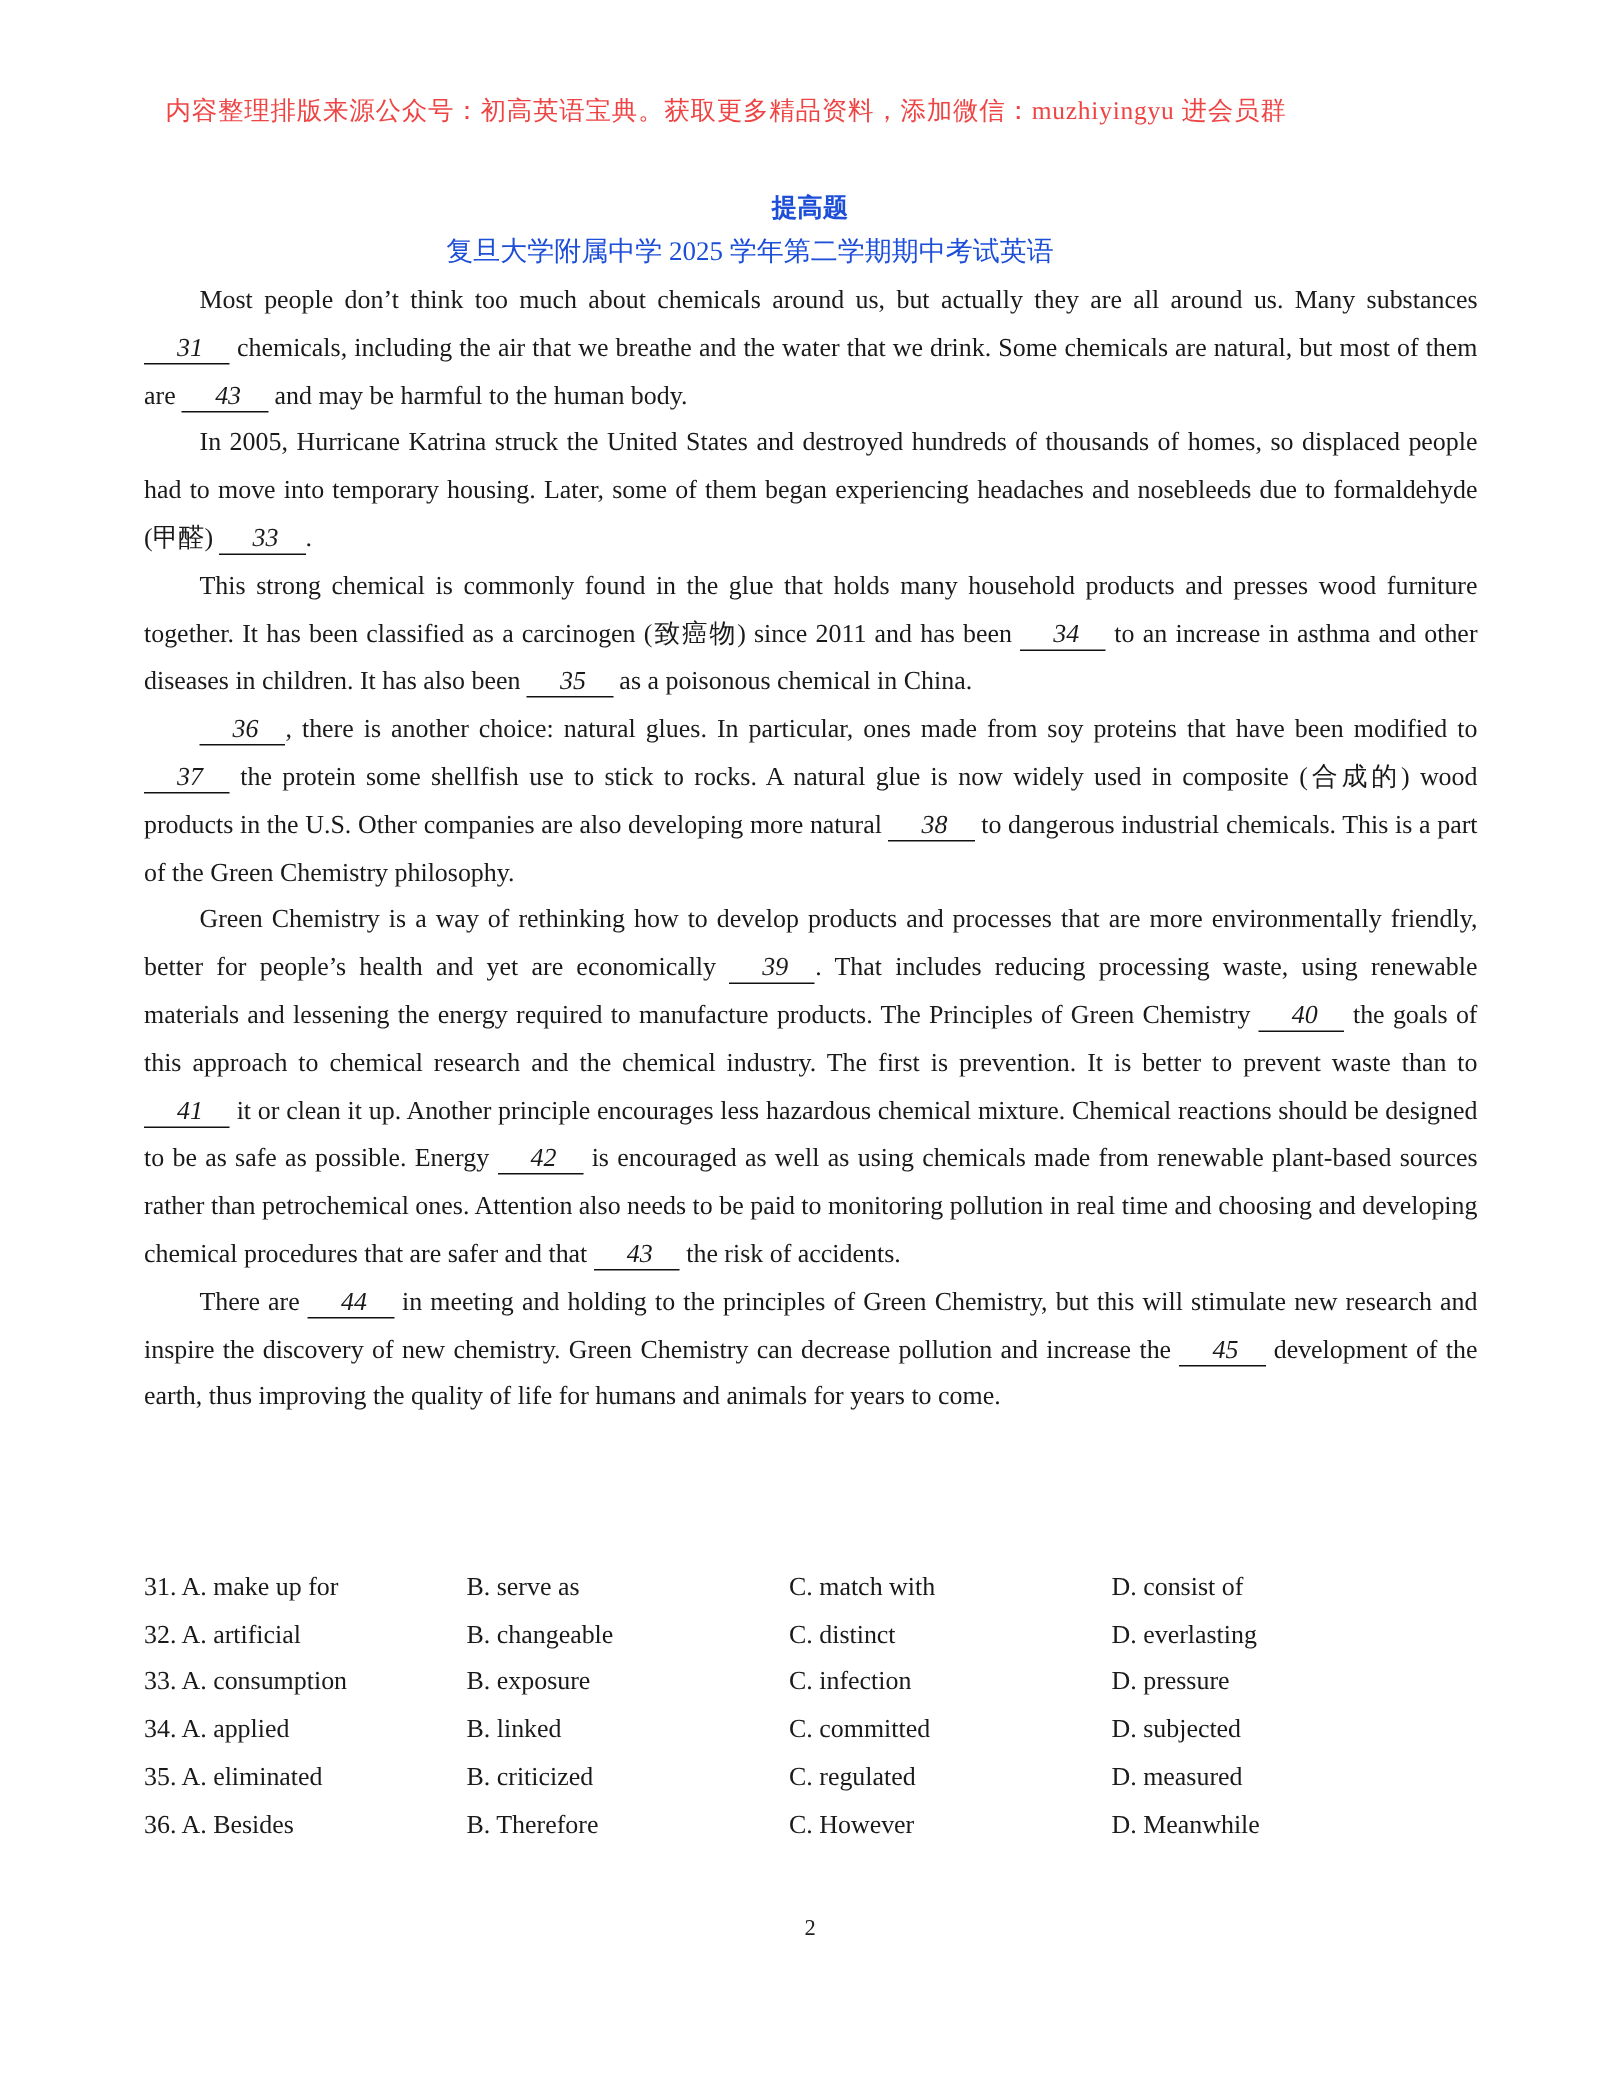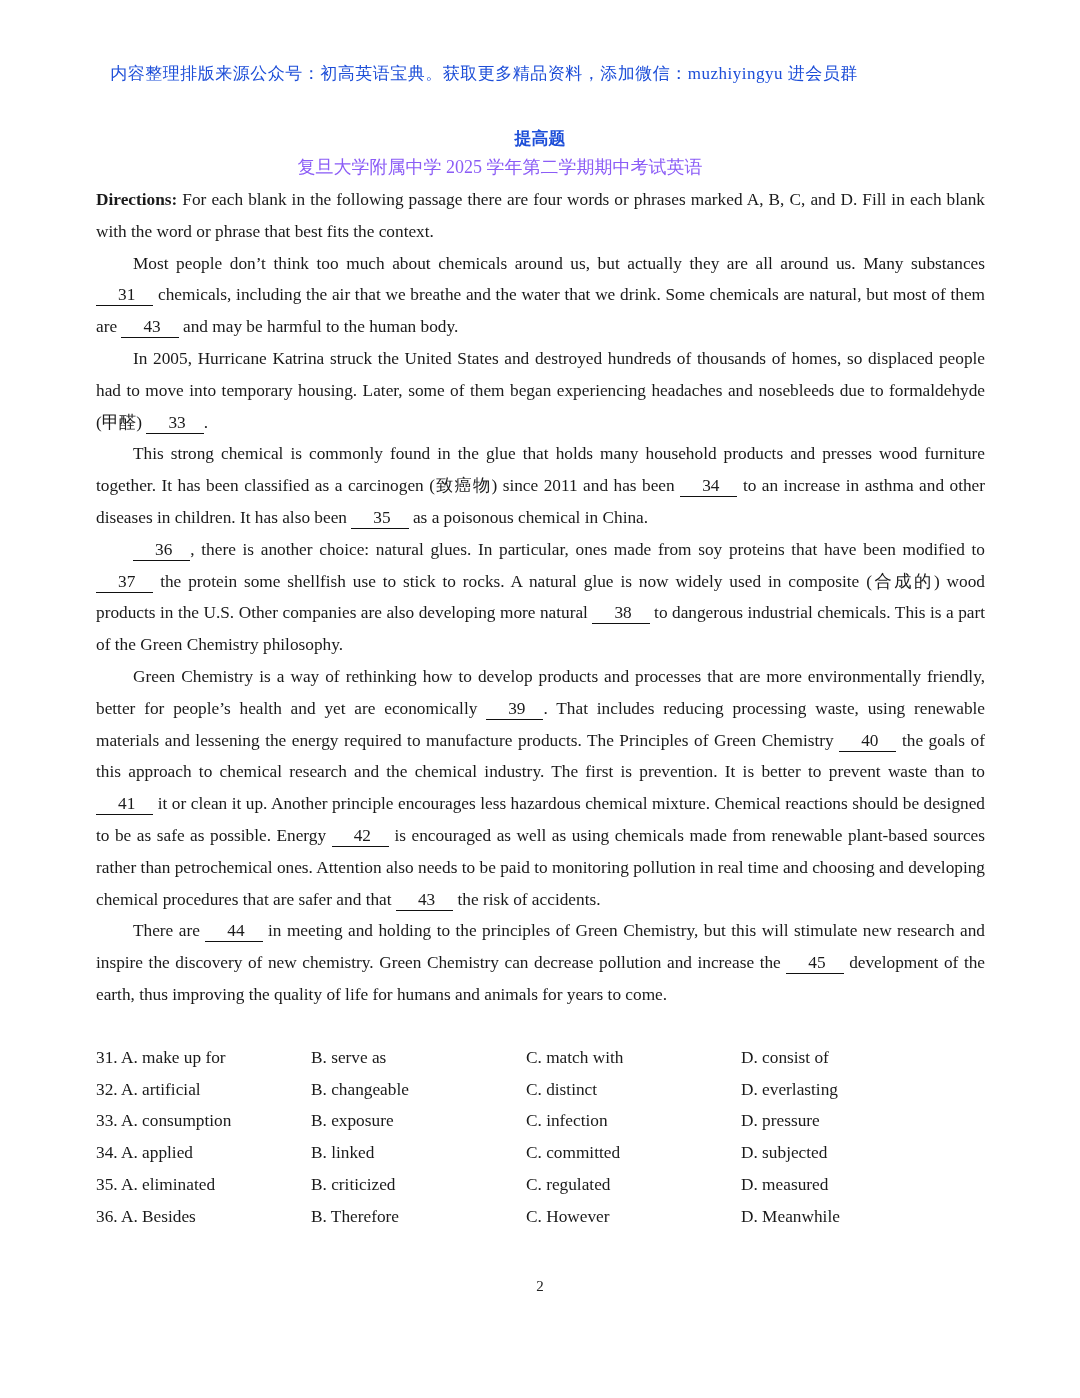--- a/index.html
+++ b/index.html
@@ -3,62 +3,62 @@
 <meta charset="utf-8">
 <style>
   html, body { margin: 0; padding: 0; background: #ffffff; }
   body {
     width: 1080px; height: 1398px; position: relative; overflow: hidden;
     font-family: "Liberation Serif", "DejaVu Serif", serif;
     color: #1a1a1a;
   }
   .header-note {
     position: absolute; top: 62px; left: 0; width: 968px;
-    text-align: center; font-size: 17px; letter-spacing: 0.5px; color: #1d4ed8;
+    text-align: center; font-size: 17px; letter-spacing: 0.5px; color: #ef4444;
   }
   .section-title {
     position: absolute; top: 127px; left: 0; width: 1080px;
     text-align: center; font-size: 17px; font-weight: bold; color: #1d4ed8;
   }
   .exam-title {
     position: absolute; top: 155px; left: 0; width: 1000px;
-    text-align: center; font-size: 18px; color: #8b5cf6;
+    text-align: center; font-size: 18px; color: #1d4ed8;
   }
   .content {
     position: absolute; top: 184px; left: 96px; width: 889px;
     font-size: 17.3px; line-height: 31.8px; text-align: justify;
   }
   .content p { margin: 0; }
   .content p.indent { text-indent: 37px; }
   .bold { font-weight: bold; }
   .blank {
     display: inline-block; border-bottom: 1.6px solid #111;
     text-align: center; line-height: 20px; padding: 0 18px 0 22px;
     text-indent: 0;
+    font-style: italic;
   }
   .options {
     position: absolute; top: 1042px; left: 96px; width: 900px;
     font-size: 17.3px;
   }
   .opt-row { display: flex; height: 31.8px; align-items: center; }
   .opt { width: 215px; white-space: nowrap; }
   .page-number {
     position: absolute; top: 1278px; left: 0; width: 1080px;
     text-align: center; font-size: 15px; color: #222;
   }
 </style>
 </head>
 <body>
 
 <div class="header-note">内容整理排版来源公众号：初高英语宝典。获取更多精品资料，添加微信：muzhiyingyu 进会员群</div>
 <div class="section-title">提高题</div>
 <div class="exam-title">复旦大学附属中学 2025 学年第二学期期中考试英语</div>
 
 <div class="content">
-  <p><span class="bold">Directions:</span><span> For each blank in the following passage there are four words or phrases marked A, B, C, and D. Fill in each blank with the word or phrase that best fits the context.</span></p>
 
   <p class="indent"><span>Most people don’t think too much about chemicals around us, but actually they are all around us. Many substances </span><span class="blank">31</span><span> chemicals, including the air that we breathe and the water that we drink. Some chemicals are natural, but most of them are </span><span class="blank">43</span><span> and may be harmful to the human body.</span></p>
 
   <p class="indent"><span>In 2005, Hurricane Katrina struck the United States and destroyed hundreds of thousands of homes, so displaced people had to move into temporary housing. Later, some of them began experiencing headaches and nosebleeds due to formaldehyde (甲醛) </span><span class="blank">33</span><span>.</span></p>
 
   <p class="indent"><span>This strong chemical is commonly found in the glue that holds many household products and presses wood furniture together. It has been classified as a carcinogen (致癌物) since 2011 and has been </span><span class="blank">34</span><span> to an increase in asthma and other diseases in children. It has also been </span><span class="blank">35</span><span> as a poisonous chemical in China.</span></p>
 
   <p class="indent"><span class="blank">36</span><span>, there is another choice: natural glues. In particular, ones made from soy proteins that have been modified to </span><span class="blank">37</span><span> the protein some shellfish use to stick to rocks. A natural glue is now widely used in composite (合成的) wood products in the U.S. Other companies are also developing more natural </span><span class="blank">38</span><span> to dangerous industrial chemicals. This is a part of the Green Chemistry philosophy.</span></p>
 
   <p class="indent"><span>Green Chemistry is a way of rethinking how to develop products and processes that are more environmentally friendly, better for people’s health and yet are economically </span><span class="blank">39</span><span>. That includes reducing processing waste, using renewable materials and lessening the energy required to manufacture products. The Principles of Green Chemistry </span><span class="blank">40</span><span> the goals of this approach to chemical research and the chemical industry. The first is prevention. It is better to prevent waste than to </span><span class="blank">41</span><span> it or clean it up. Another principle encourages less hazardous chemical mixture. Chemical reactions should be designed to be as safe as possible. Energy </span><span class="blank">42</span><span> is encouraged as well as using chemicals made from renewable plant-based sources rather than petrochemical ones. Attention also needs to be paid to monitoring pollution in real time and choosing and developing chemical procedures that are safer and that </span><span class="blank">43</span><span> the risk of accidents.</span></p>

